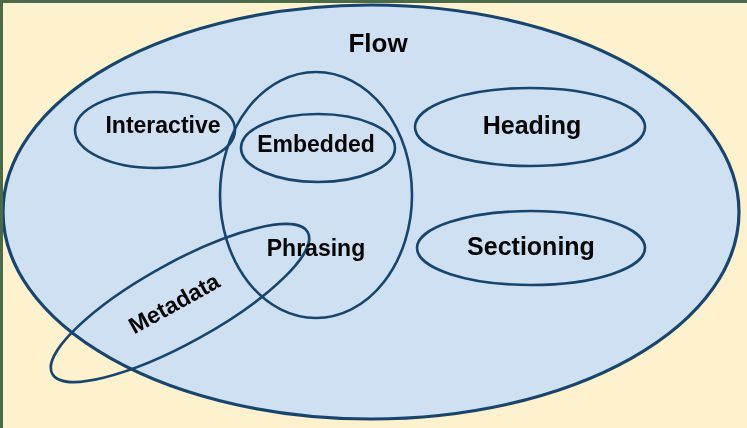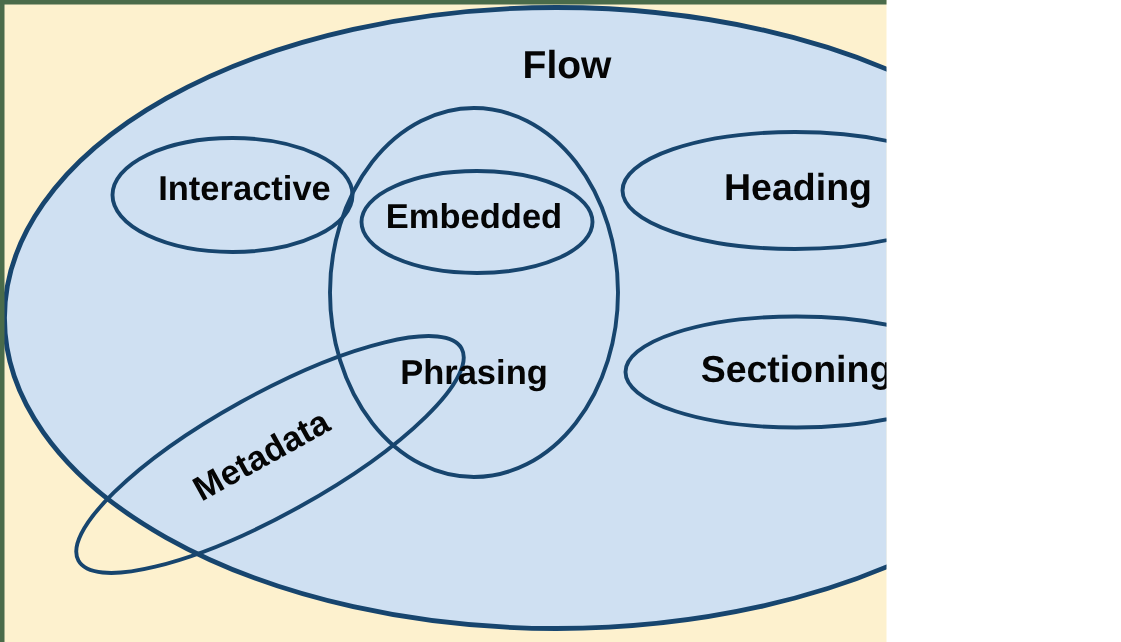--- a/index.html
+++ b/index.html
@@ -6,21 +6,21 @@
   html, body {
     margin: 0;
     padding: 0;
     background: #ffffff;
   }
   body {
     font-family: "Liberation Sans", sans-serif;
   }
   #canvas {
     position: relative;
-    width: 591px;
+    width: 747px;
     height: 428px;
     overflow: hidden;
     background: #fdf1ce;
   }
   #canvas svg {
     display: block;
     position: absolute;
     top: 0;
     left: 0;
   }

